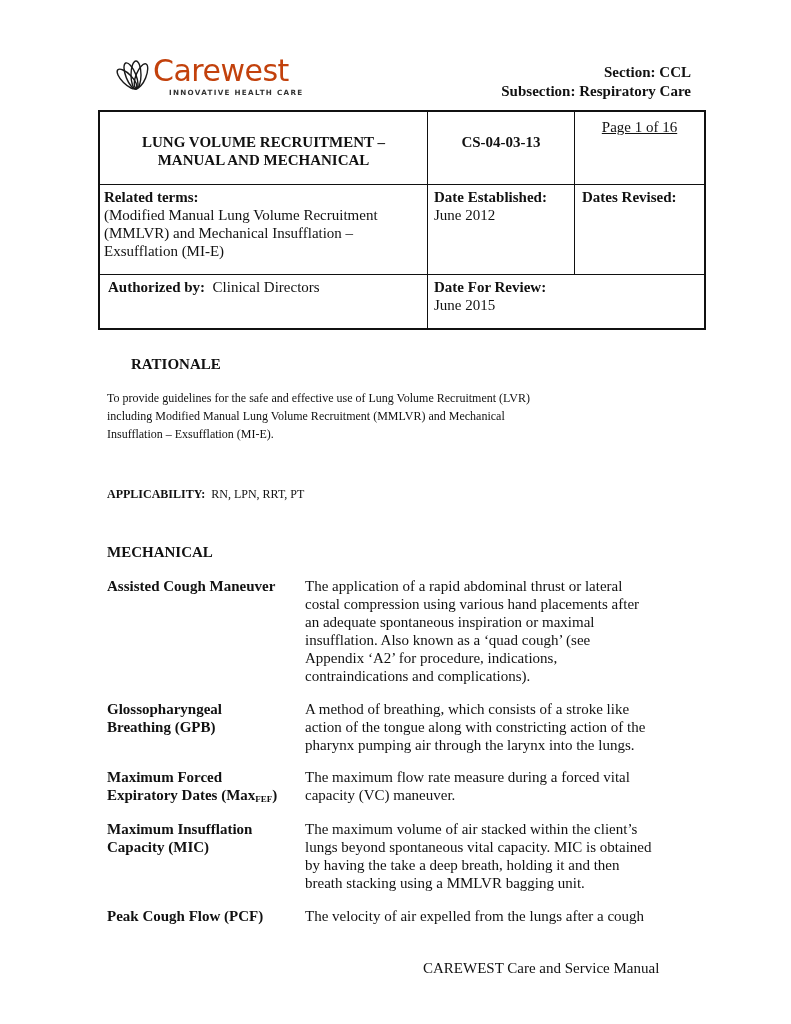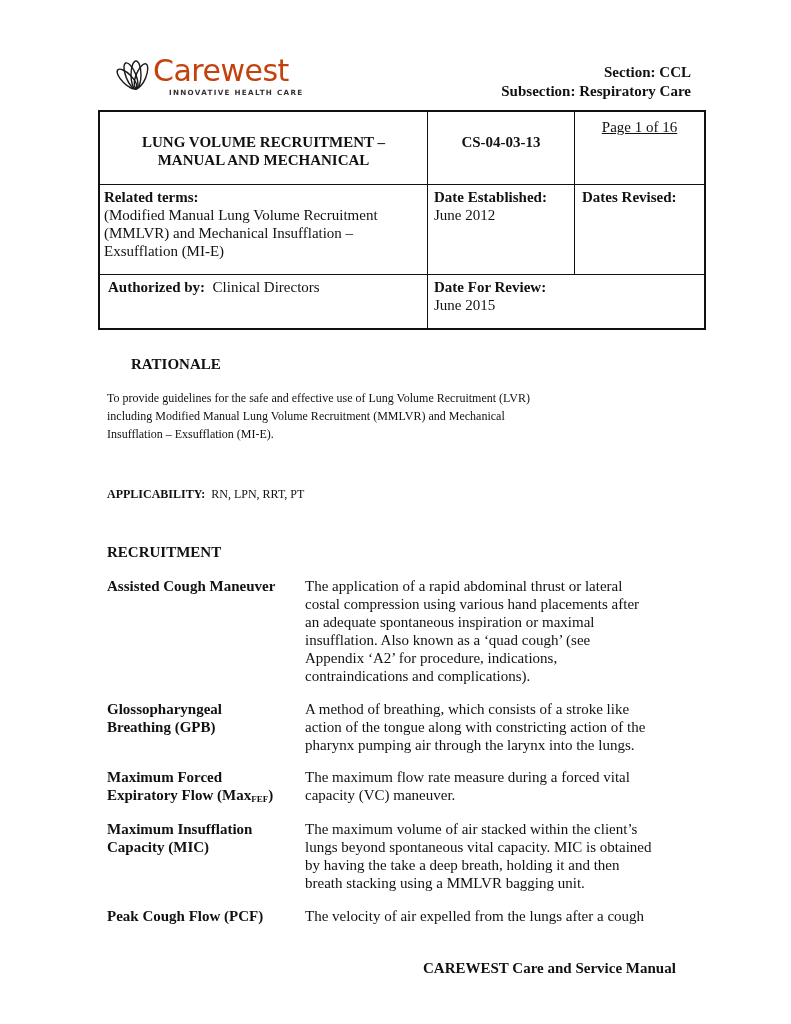--- a/index.html
+++ b/index.html
@@ -32,21 +32,21 @@
   }
   .cell { position: absolute; font-size: 15px; line-height: 18px; }
   .vline { position: absolute; width: 1px; background: #111; }
   .hline { position: absolute; height: 1px; background: #111; }
   .b { font-weight: bold; }
   .body-text { font-size: 12px; line-height: 18px; }
   .heading { font-weight: bold; font-size: 15px; }
   .def-term { position: absolute; left: 107px; width: 190px; font-weight: bold; font-size: 15px; line-height: 18px; }
   .def-desc { position: absolute; left: 305px; width: 370px; font-size: 15px; line-height: 18px; }
   sub.small { font-size: 9px; vertical-align: -2px; }
-  .footer { left: 423px; top: 960px; font-weight: bold; font-size: 15px; text-align: right; }
+  .footer { left: 423px; top: 960px; font-weight: normal; font-size: 15px; text-align: right; }
 </style>
 </head>
 <body>
 
 <div class="abs logo">
   <svg width="38" height="36" viewBox="0 0 38 36">
     <g fill="none" stroke="#1a1a1a" stroke-width="1.4">
       <ellipse cx="12" cy="20" rx="5" ry="13" transform="rotate(-45 12 20)"></ellipse>
       <ellipse cx="16" cy="17" rx="5" ry="14" transform="rotate(-22 16 17)"></ellipse>
       <ellipse cx="21" cy="16" rx="5" ry="14" transform="rotate(0 21 16)"></ellipse>
@@ -103,21 +103,21 @@
   <div>To provide guidelines for the safe and effective use of Lung Volume Recruitment (LVR)</div>
   <div>including Modified Manual Lung Volume Recruitment (MMLVR) and Mechanical</div>
   <div>Insufflation – Exsufflation (MI-E).</div>
 </div>
 
 <div class="abs body-text" style="left:107px; top:485px;">
   <span class="b">APPLICABILITY:</span>&nbsp;
   <span>RN, LPN, RRT, PT</span>
 </div>
 
-<div class="abs heading" style="left:107px; top:544px;">RECRUITMENT</div>
+<div class="abs heading" style="left:107px; top:544px;">MECHANICAL</div>
 
 <div class="def-term" style="top:577px;">Assisted Cough Maneuver</div>
 <div class="def-desc" style="top:577px;">
   <div>The application of a rapid abdominal thrust or lateral</div>
   <div>costal compression using various hand placements after</div>
   <div>an adequate spontaneous inspiration or maximal</div>
   <div>insufflation. Also known as a ‘quad cough’ (see</div>
   <div>Appendix ‘A2’ for procedure, indications,</div>
   <div>contraindications and complications).</div>
 </div>
@@ -127,21 +127,21 @@
   <div>Breathing (GPB)</div>
 </div>
 <div class="def-desc" style="top:700px;">
   <div>A method of breathing, which consists of a stroke like</div>
   <div>action of the tongue along with constricting action of the</div>
   <div>pharynx pumping air through the larynx into the lungs.</div>
 </div>
 
 <div class="def-term" style="top:768px;">
   <div>Maximum Forced</div>
-  <div><span>Expiratory Flow (Max</span><sub class="small">FEF</sub><span>)</span></div>
+  <div><span>Expiratory Dates (Max</span><sub class="small">FEF</sub><span>)</span></div>
 </div>
 <div class="def-desc" style="top:768px;">
   <div>The maximum flow rate measure during a forced vital</div>
   <div>capacity (VC) maneuver.</div>
 </div>
 
 <div class="def-term" style="top:820px;">
   <div>Maximum Insufflation</div>
   <div>Capacity (MIC)</div>
 </div>

